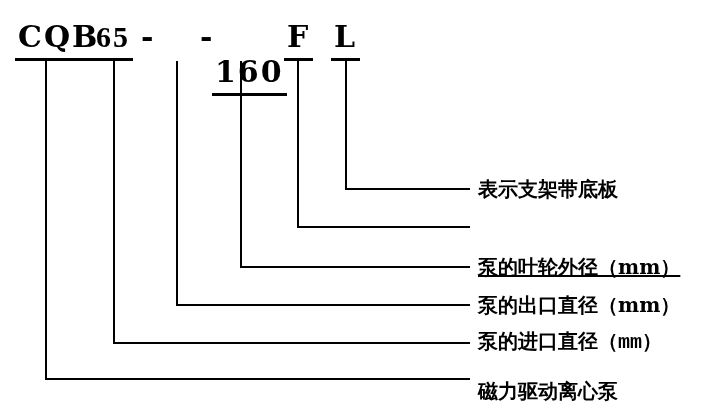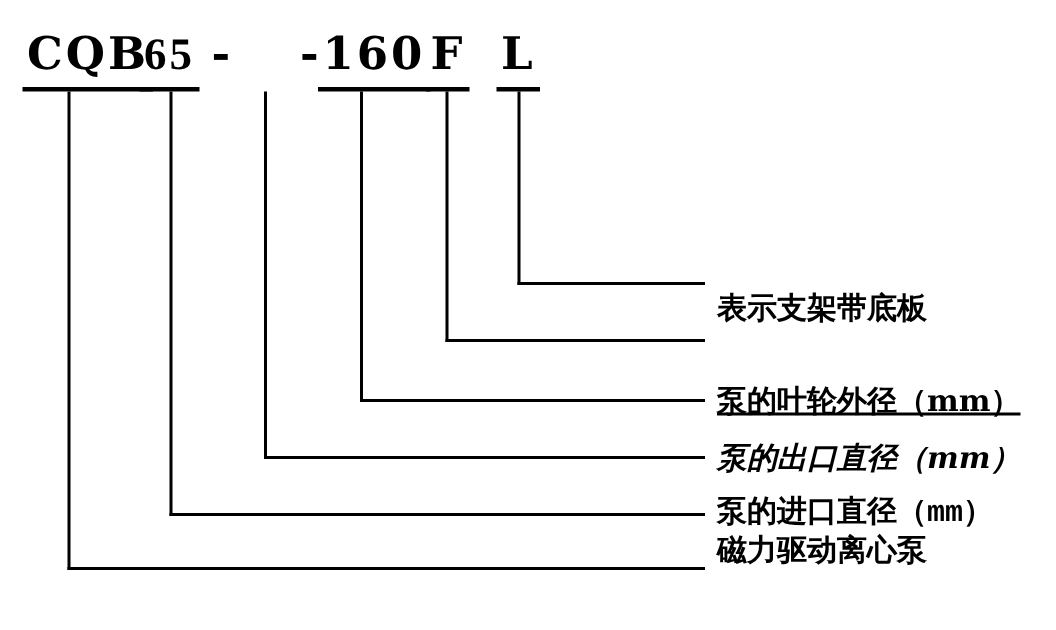--- a/index.html
+++ b/index.html
@@ -44,40 +44,40 @@
 </style>
 </head>
 <body>
 
 <div class="canvas">
 
   <span class="segment underlined" style="left:15px;">CQB</span>
   <span class="segment underlined" style="left:93px;font-family:Liberation Serif, serif;">65</span>
   <span class="dash" style="left:141px;">-</span>
   <span class="dash" style="left:200px;">-</span>
-  <span class="segment underlined" style="left:212px;">160</span>
+  <span class="segment underlined" style="left:212px;margin-top:35px;">160</span>
   <span class="segment underlined" style="left:284px;">F</span>
   <span class="segment underlined" style="left:331px;">L</span>
 
   <div class="vline" style="left:345px; top:61px; height:129px;"></div>
   <div class="hline" style="left:345px; top:188px; width:125px;"></div>
-  <div class="label" style="top:178px;margin-top:16px;">表示支架带底板</div>
+  <div class="label" style="top:178px;">表示支架带底板</div>
 
   <div class="vline" style="left:297px; top:61px; height:167px;"></div>
   <div class="hline" style="left:297px; top:226px; width:173px;"></div>
 
   <div class="vline" style="left:240px; top:61px; height:207px;"></div>
   <div class="hline" style="left:240px; top:266px; width:230px;"></div>
   <div class="label" style="top:256px;text-decoration:underline;">泵的叶轮外径（mm）</div>
 
   <div class="vline" style="left:176px; top:61px; height:245px;"></div>
   <div class="hline" style="left:176px; top:304px; width:294px;"></div>
-  <div class="label" style="top:294px;font-style:italic;">泵的出口直径（mm）</div>
+  <div class="label" style="top:294px;">泵的出口直径（mm）</div>
 
   <div class="vline" style="left:113px; top:61px; height:283px;"></div>
   <div class="hline" style="left:113px; top:342px; width:357px;"></div>
   <div class="label" style="top:332px;font-family:Liberation Mono, monospace;">泵的进口直径（mm）</div>
 
   <div class="vline" style="left:45px; top:61px; height:319px;"></div>
   <div class="hline" style="left:45px; top:378px; width:425px;"></div>
-  <div class="label" style="top:355px;">磁力驱动离心泵</div>
+  <div class="label" style="top:380px;">磁力驱动离心泵</div>
 
 </div>
 
 </body></html>

